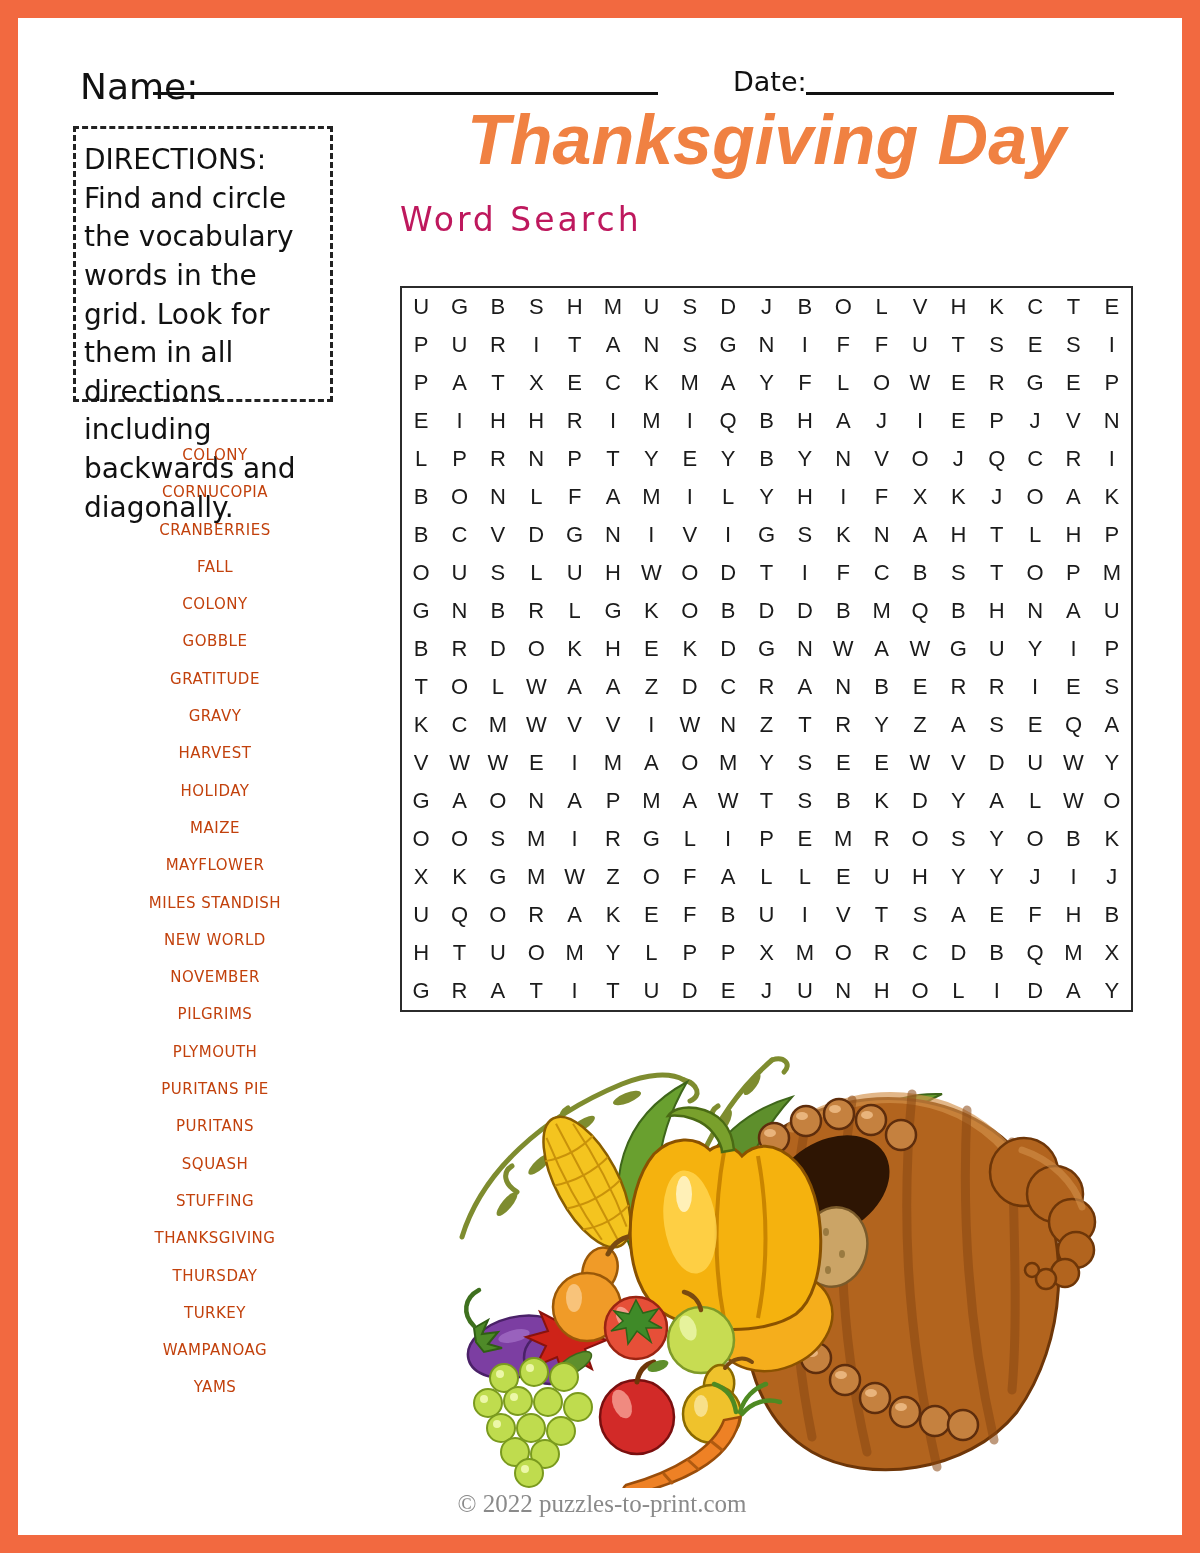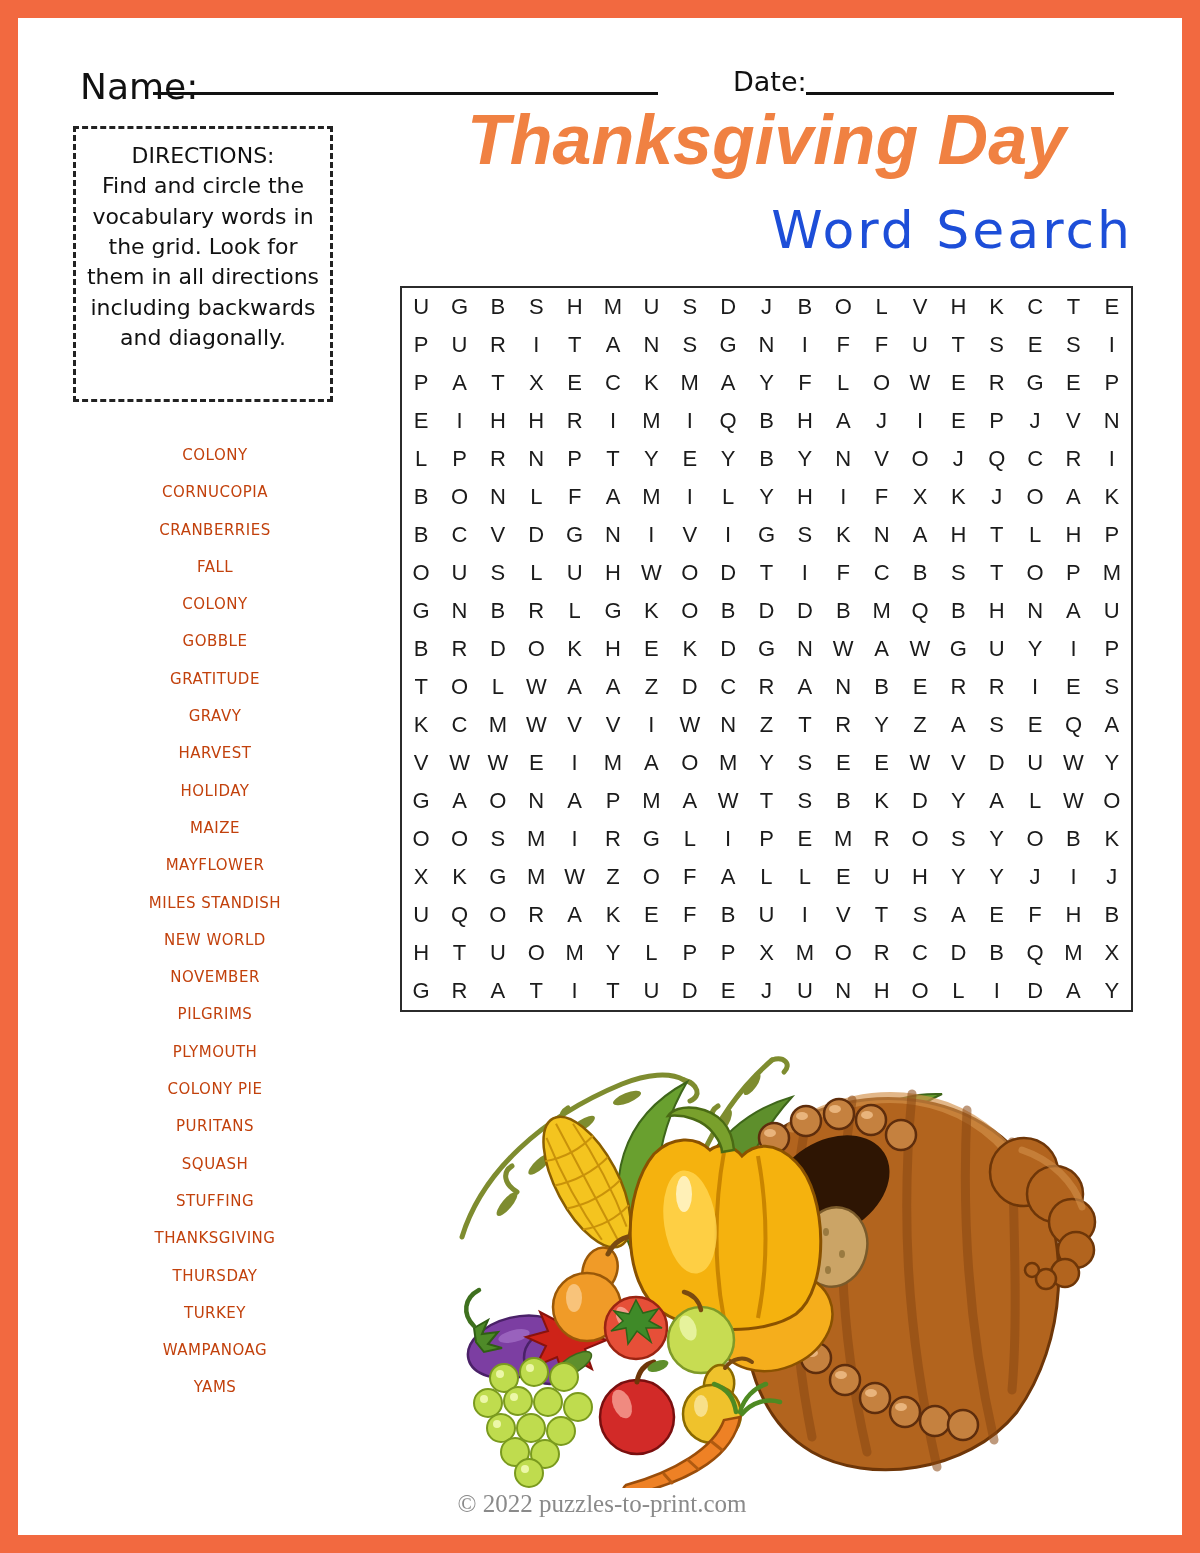--- a/index.html
+++ b/index.html
@@ -9,27 +9,27 @@
 
   
   .name-label{position:absolute;left:80px;top:66px;font-size:36px;color:#111;}
   .name-line{position:absolute;left:153px;top:92px;width:505px;height:3px;background:#111;}
   .date-label{position:absolute;left:733px;top:66px;font-size:27px;color:#111;}
   .date-line{position:absolute;left:806px;top:92px;width:308px;height:3px;background:#111;}
 
   .title{position:absolute;left:400px;top:100px;width:733px;text-align:center;
          font-family:"Liberation Sans",sans-serif;font-weight:800;font-size:70px;
          color:#F08142;letter-spacing:0px;font-style:italic;}
-  .subtitle{position:absolute;left:400px;top:200px;width:733px;text-align:right;
-            font-size:52px;color:#1d4ed8;letter-spacing:3px;font-weight:500;}
+  .subtitle{position:absolute;left:400px;top:200px;width:733px;text-align:left;
+            font-size:33px;color:#be185d;letter-spacing:3px;font-weight:500;}
 
   
   .directions{position:absolute;left:73px;top:126px;width:260px;height:276px;
-              border:3px dashed #222;box-sizing:border-box;text-align:center;
-              font-size:22px;line-height:1.38;color:#111;padding:12px 8px 0 8px;}
+              border:3px dashed #222;box-sizing:border-box;text-align:left;
+              font-size:28px;line-height:1.38;color:#111;padding:12px 8px 0 8px;}
   .directions .head{display:block;}
 
   
   .grid{position:absolute;left:400px;top:286px;width:733px;height:726px;
         border:2.5px solid #2b2b2b;box-sizing:border-box;background:#fff;
         display:grid;grid-template-columns:repeat(19,1fr);grid-auto-rows:1fr;}
   .cell{display:flex;align-items:center;justify-content:center;
         font-family:"Liberation Sans",sans-serif;font-size:22px;color:#1b1b1b;}
 
   
@@ -436,21 +436,21 @@
       <div class="word">GRAVY</div>
       <div class="word">HARVEST</div>
       <div class="word">HOLIDAY</div>
       <div class="word">MAIZE</div>
       <div class="word">MAYFLOWER</div>
       <div class="word">MILES STANDISH</div>
       <div class="word">NEW WORLD</div>
       <div class="word">NOVEMBER</div>
       <div class="word">PILGRIMS</div>
       <div class="word">PLYMOUTH</div>
-      <div class="word">COLONY PIE</div>
+      <div class="word">PURITANS PIE</div>
       <div class="word">PURITANS</div>
       <div class="word">SQUASH</div>
       <div class="word">STUFFING</div>
       <div class="word">THANKSGIVING</div>
       <div class="word">THURSDAY</div>
       <div class="word">TURKEY</div>
       <div class="word">WAMPANOAG</div>
       <div class="word">YAMS</div>
     </div>
 

